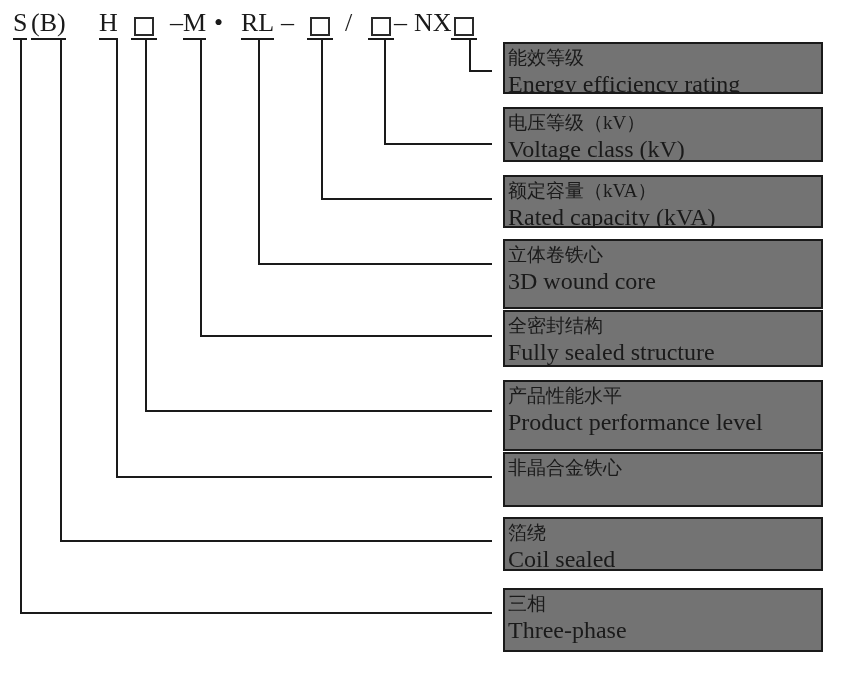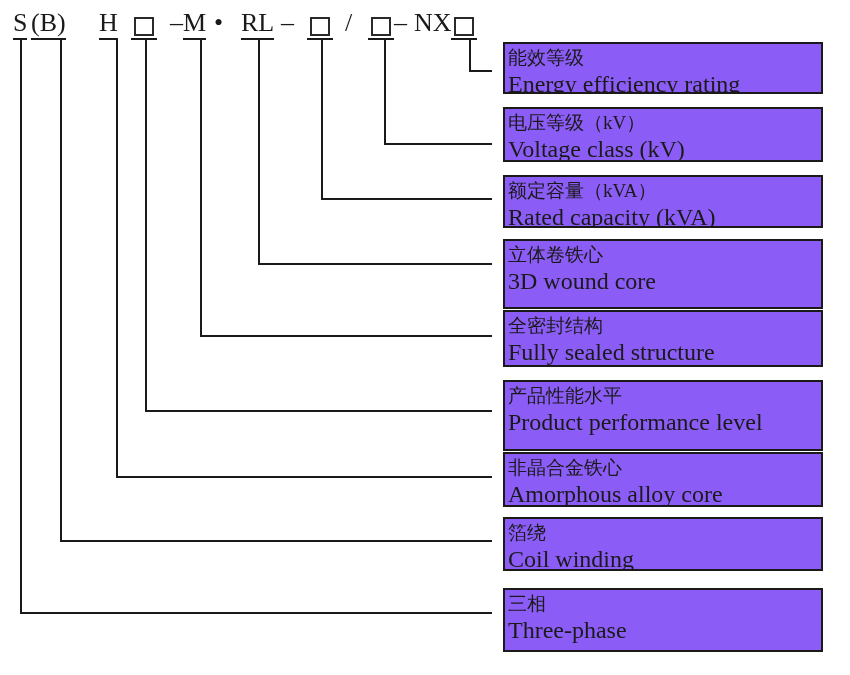--- a/index.html
+++ b/index.html
@@ -37,21 +37,21 @@
   
   .vl { position: absolute; width: 2px; background: #1a1a1a; }
   .hl { position: absolute; height: 2px; background: #1a1a1a; }
   
   .lbox {
     position: absolute;
     left: 503px;
     width: 320px;
     box-sizing: border-box;
     border: 2px solid #1a1a1a;
-    background: #8b5cf6;
+    background: #737373;
     padding: 1px 2px 0 3px;
     overflow: hidden;
   }
   .zh { font-size: 19px; line-height: 26px; white-space: nowrap; }
   .en { font-size: 24px; line-height: 26px; white-space: nowrap; }
 </style>
 </head>
 <body>
 
 <div class="stage">
@@ -134,26 +134,25 @@
     <div class="en">Fully sealed structure</div>
   </div>
 
   <div class="lbox" style="top:380px; height:71px">
     <div class="zh">产品性能水平</div>
     <div class="en">Product performance level</div>
   </div>
 
   <div class="lbox" style="top:452px; height:55px">
     <div class="zh">非晶合金铁心</div>
-    <div class="en">Amorphous alloy core</div>
   </div>
 
   <div class="lbox" style="top:517px; height:54px">
     <div class="zh">箔绕</div>
-    <div class="en">Coil winding</div>
+    <div class="en">Coil sealed</div>
   </div>
 
   <div class="lbox" style="top:588px; height:64px">
     <div class="zh">三相</div>
     <div class="en">Three-phase</div>
   </div>
 
 </div>
 
 </body></html>

